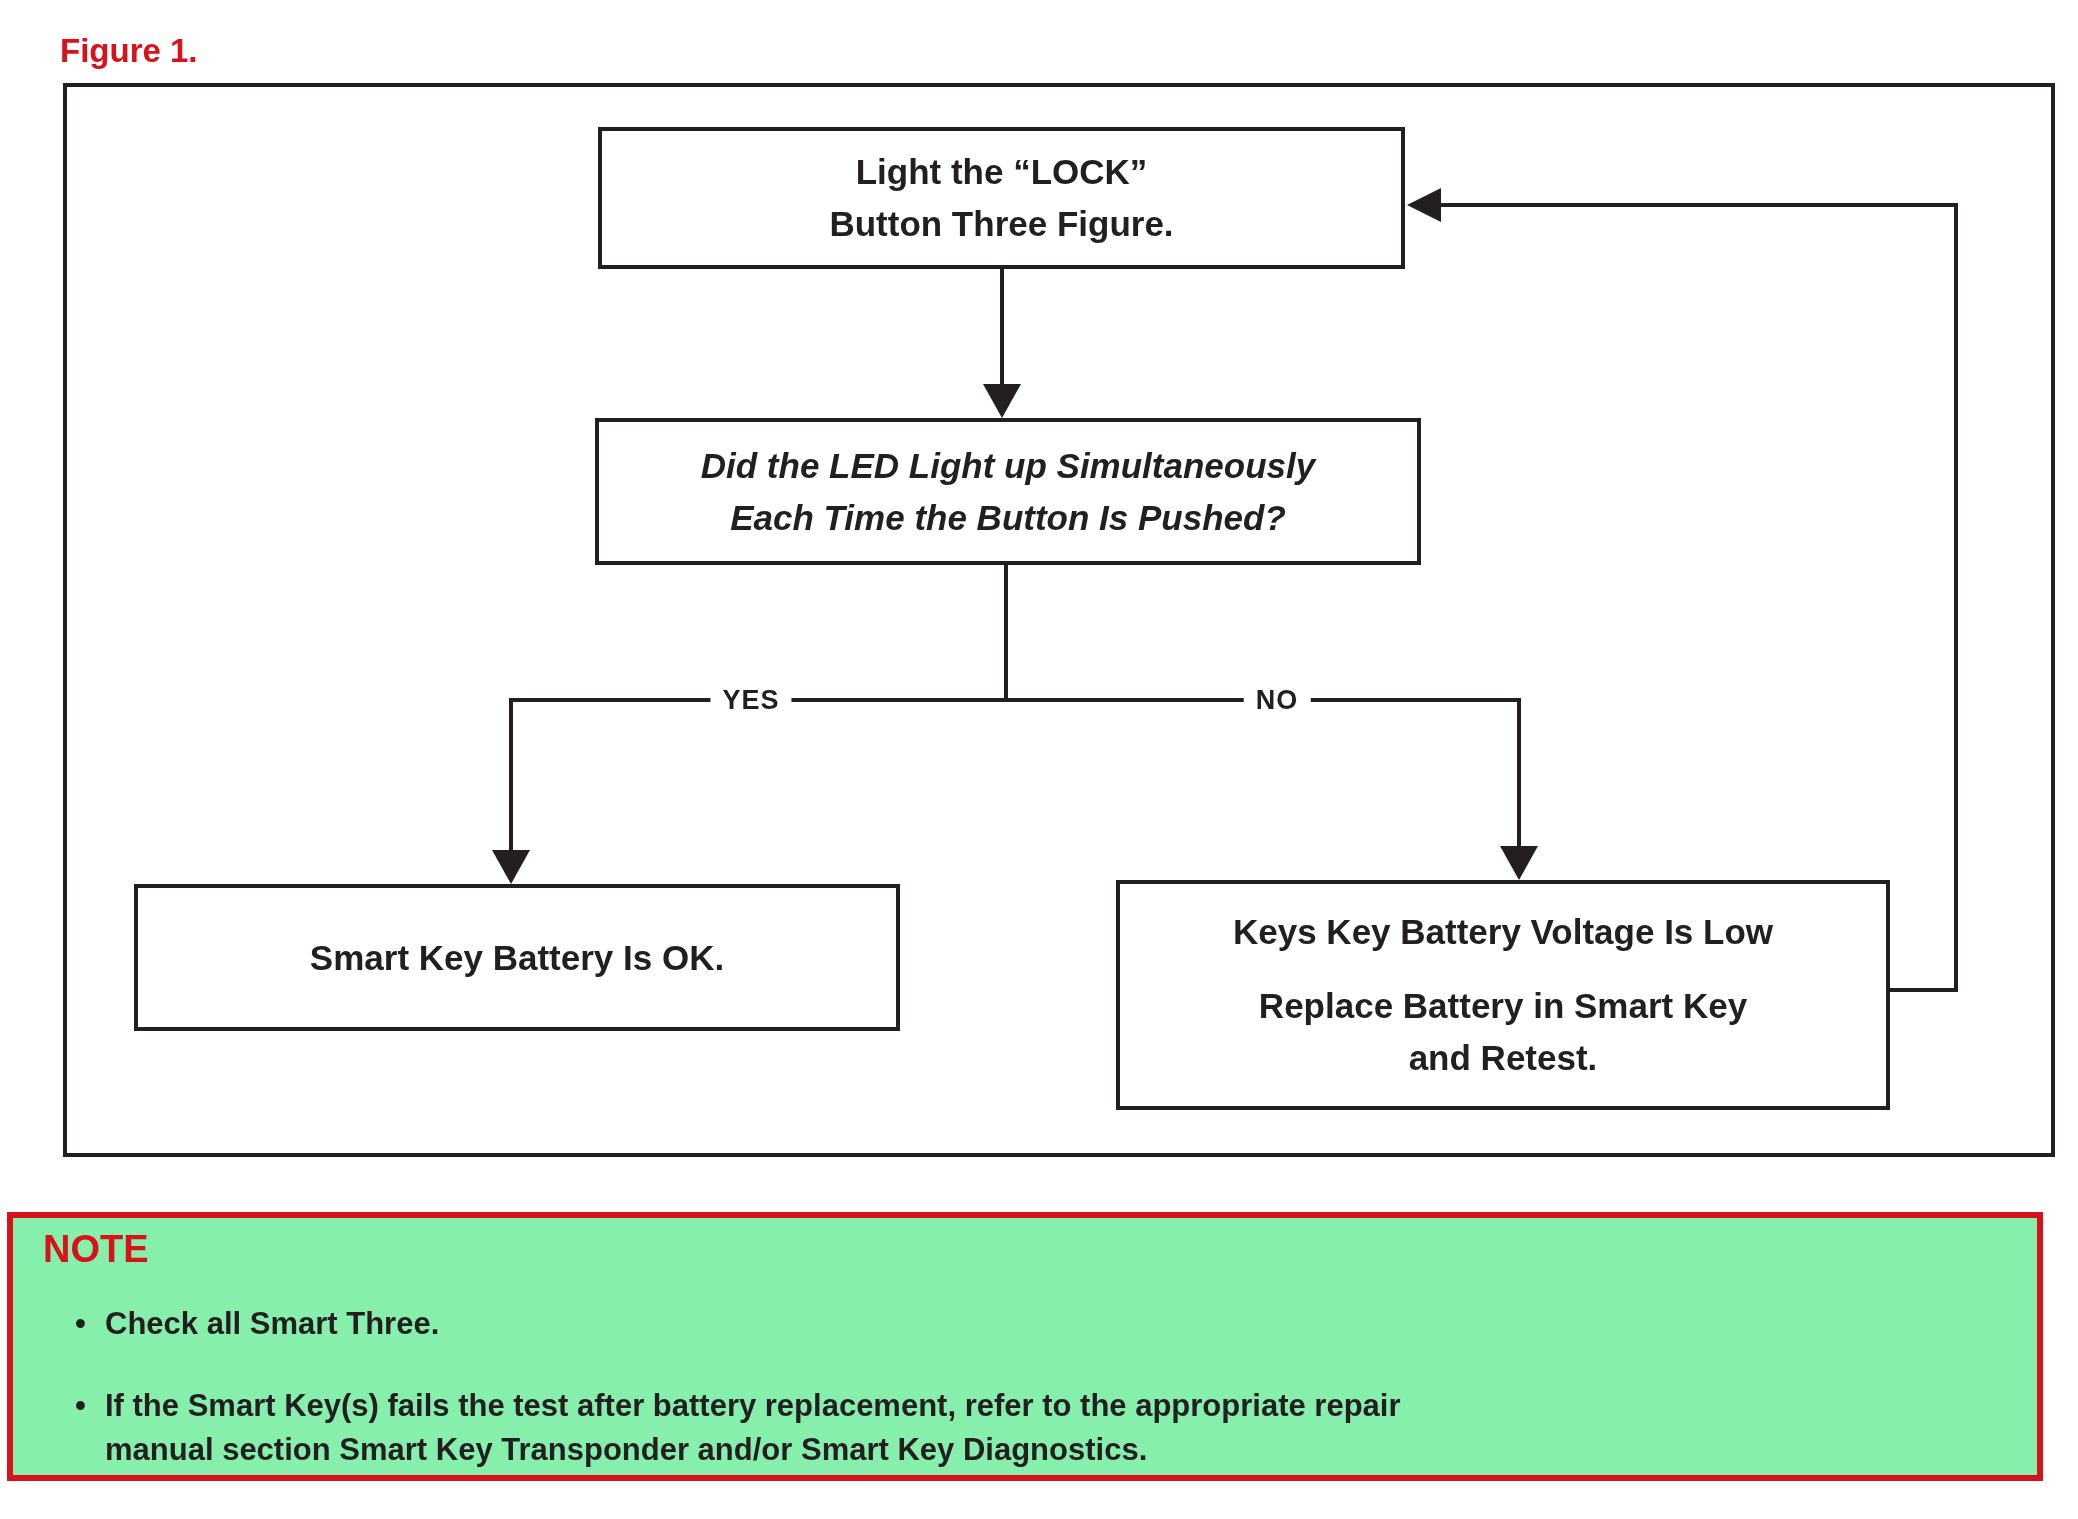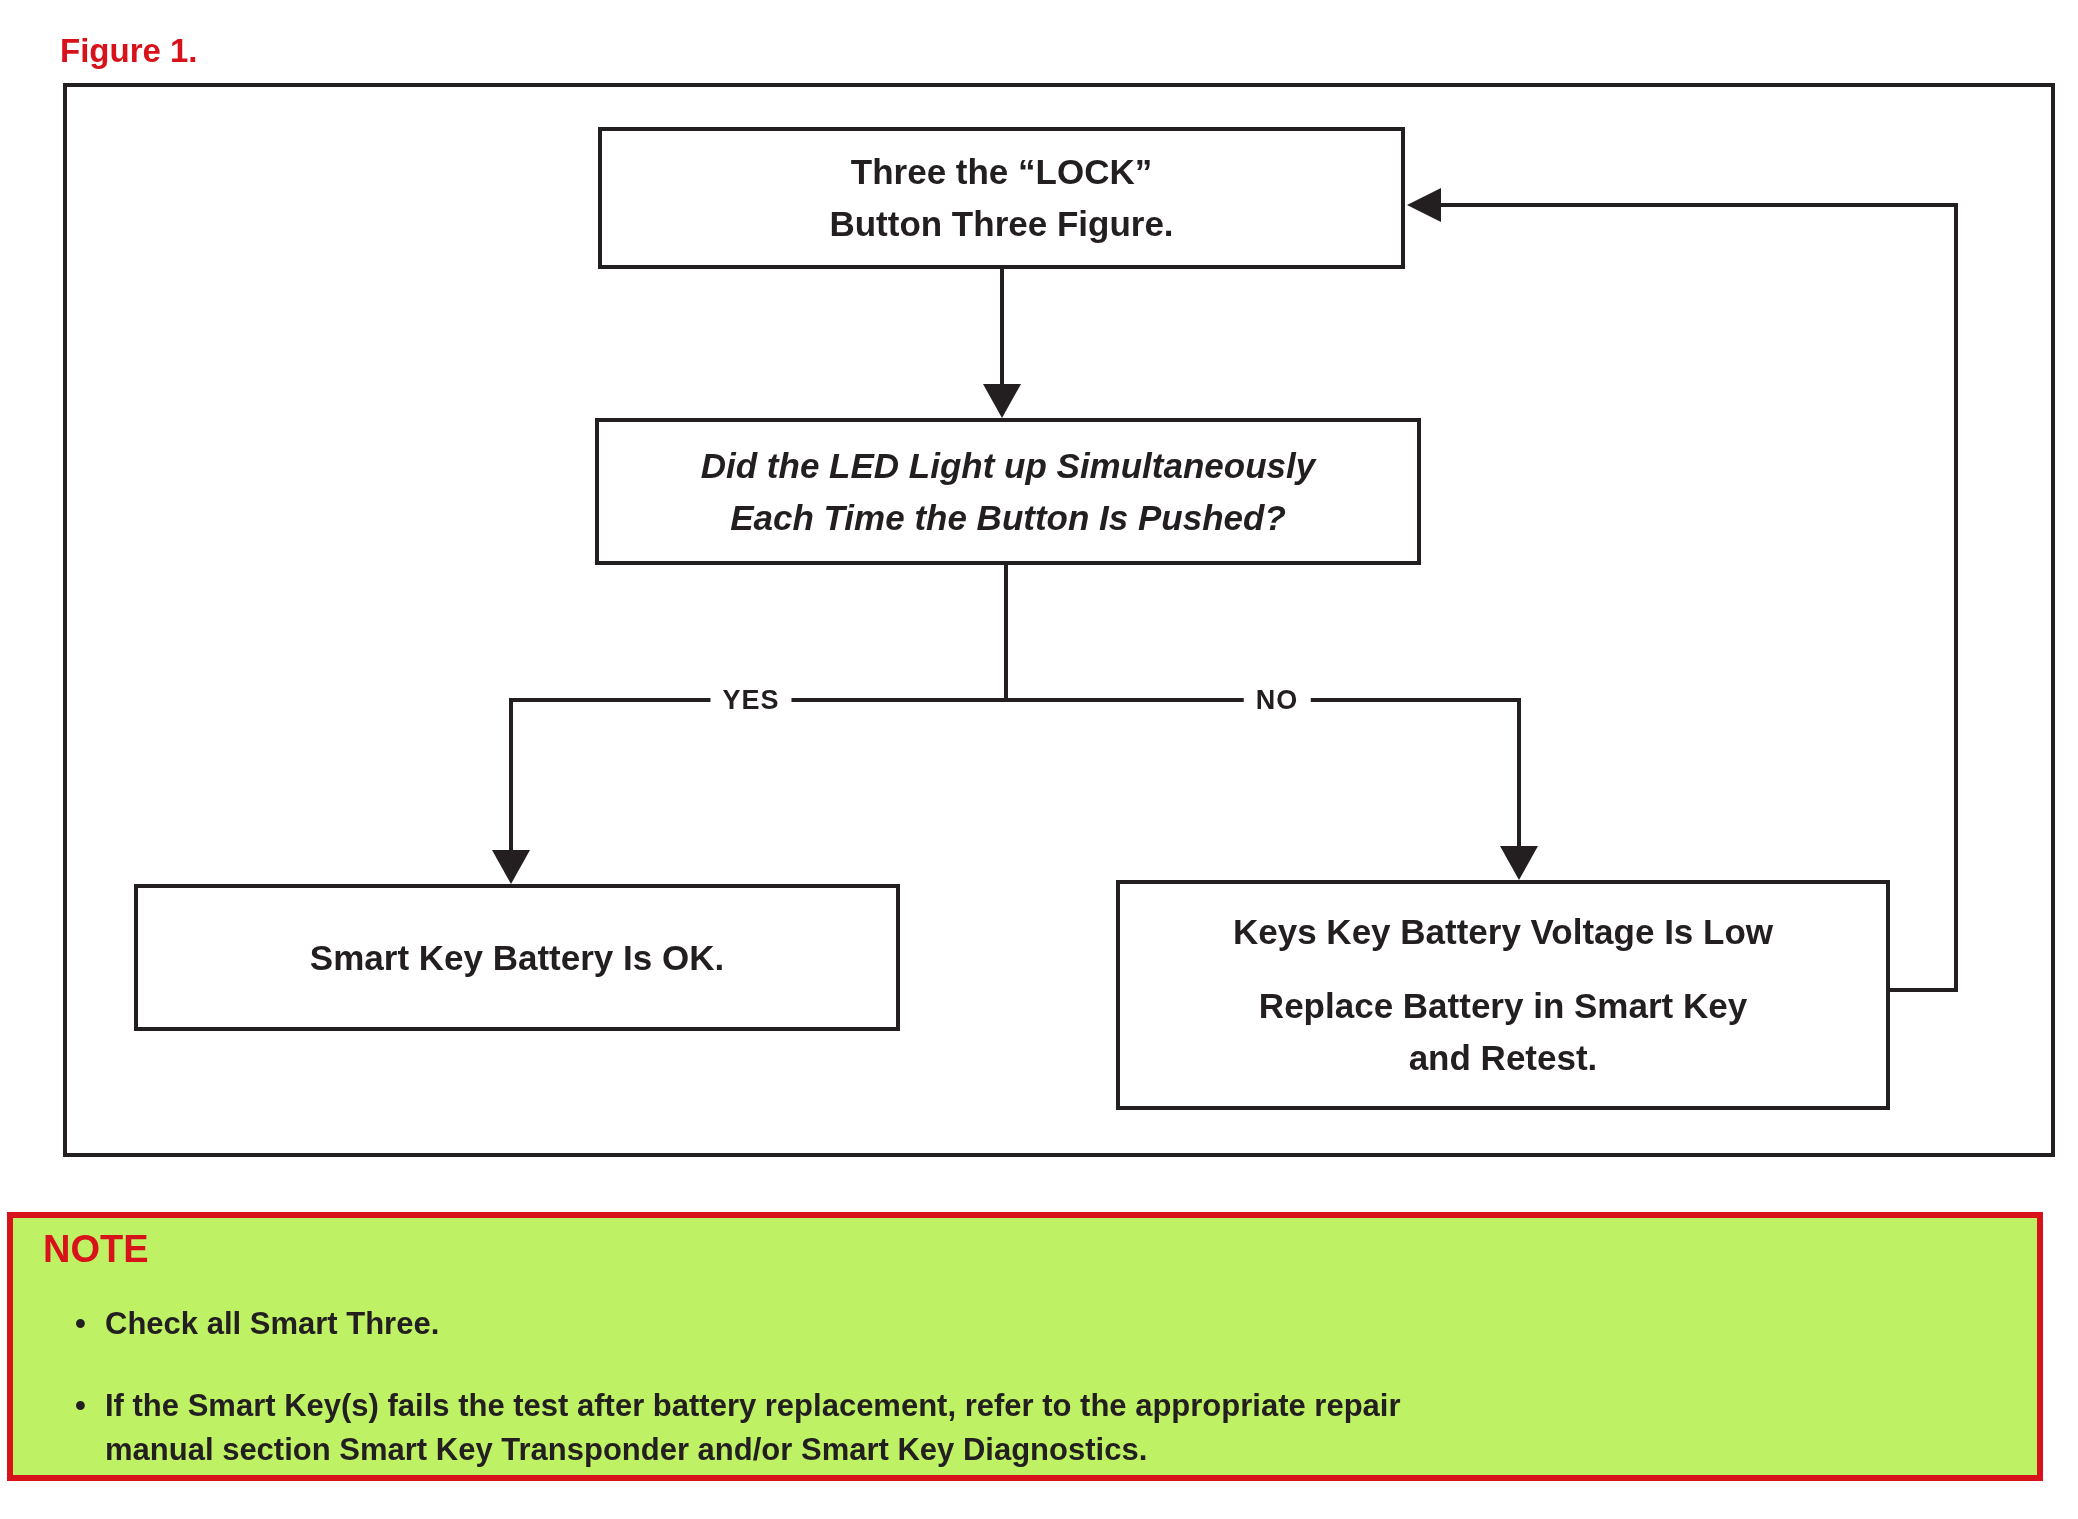--- a/index.html
+++ b/index.html
@@ -51,42 +51,42 @@
   .tri-left{border-top:17px solid transparent;border-bottom:17px solid transparent;border-right:34px solid var(--ink);}
   .a-loop{left:1407px;top:188px;}
   .branch-tag{
     position:absolute;top:700px;transform:translate(-50%,-50%);
     background:#ffffff;padding:0 12px;font-size:27px;letter-spacing:1px;
   }
   .tag-yes{left:751px;}
   .tag-no{left:1277px;}
   .note-box{
     position:absolute;left:7px;top:1212px;width:2036px;height:269px;
-    border:6px solid var(--red);box-sizing:border-box;background:#bef264;
+    border:6px solid var(--red);box-sizing:border-box;background:#86efac;
     padding:8px 20px 0 30px;
   }
   .note-title{font-size:38px;line-height:46px;color:var(--red);}
   .note-bullets{margin-top:30px;}
   .bullet-row{display:flex;font-size:31px;line-height:44px;}
   .bullet-row + .bullet-row{margin-top:38px;}
   .bullet-dot{width:62px;padding-left:32px;box-sizing:border-box;font-size:31px;}
   .bullet-text{flex:1;}
   .bl{display:block;}
 </style>
 </head>
 <body>
 
 <div id="page">
 
   <div class="figure-label">Figure 1.</div>
 
   <div class="outer-border"></div>
 
   <div class="fbox box-press">
-    <span class="bl">Three the “LOCK”</span>
+    <span class="bl">Light the “LOCK”</span>
     <span class="bl">Button Three Figure.</span>
   </div>
 
   <div class="fbox box-decision">
     <span class="bl">Did the LED Light up Simultaneously</span>
     <span class="bl">Each Time the Button Is Pushed?</span>
   </div>
 
   <div class="fbox box-ok">
     <span class="bl">Smart Key Battery Is OK.</span>

